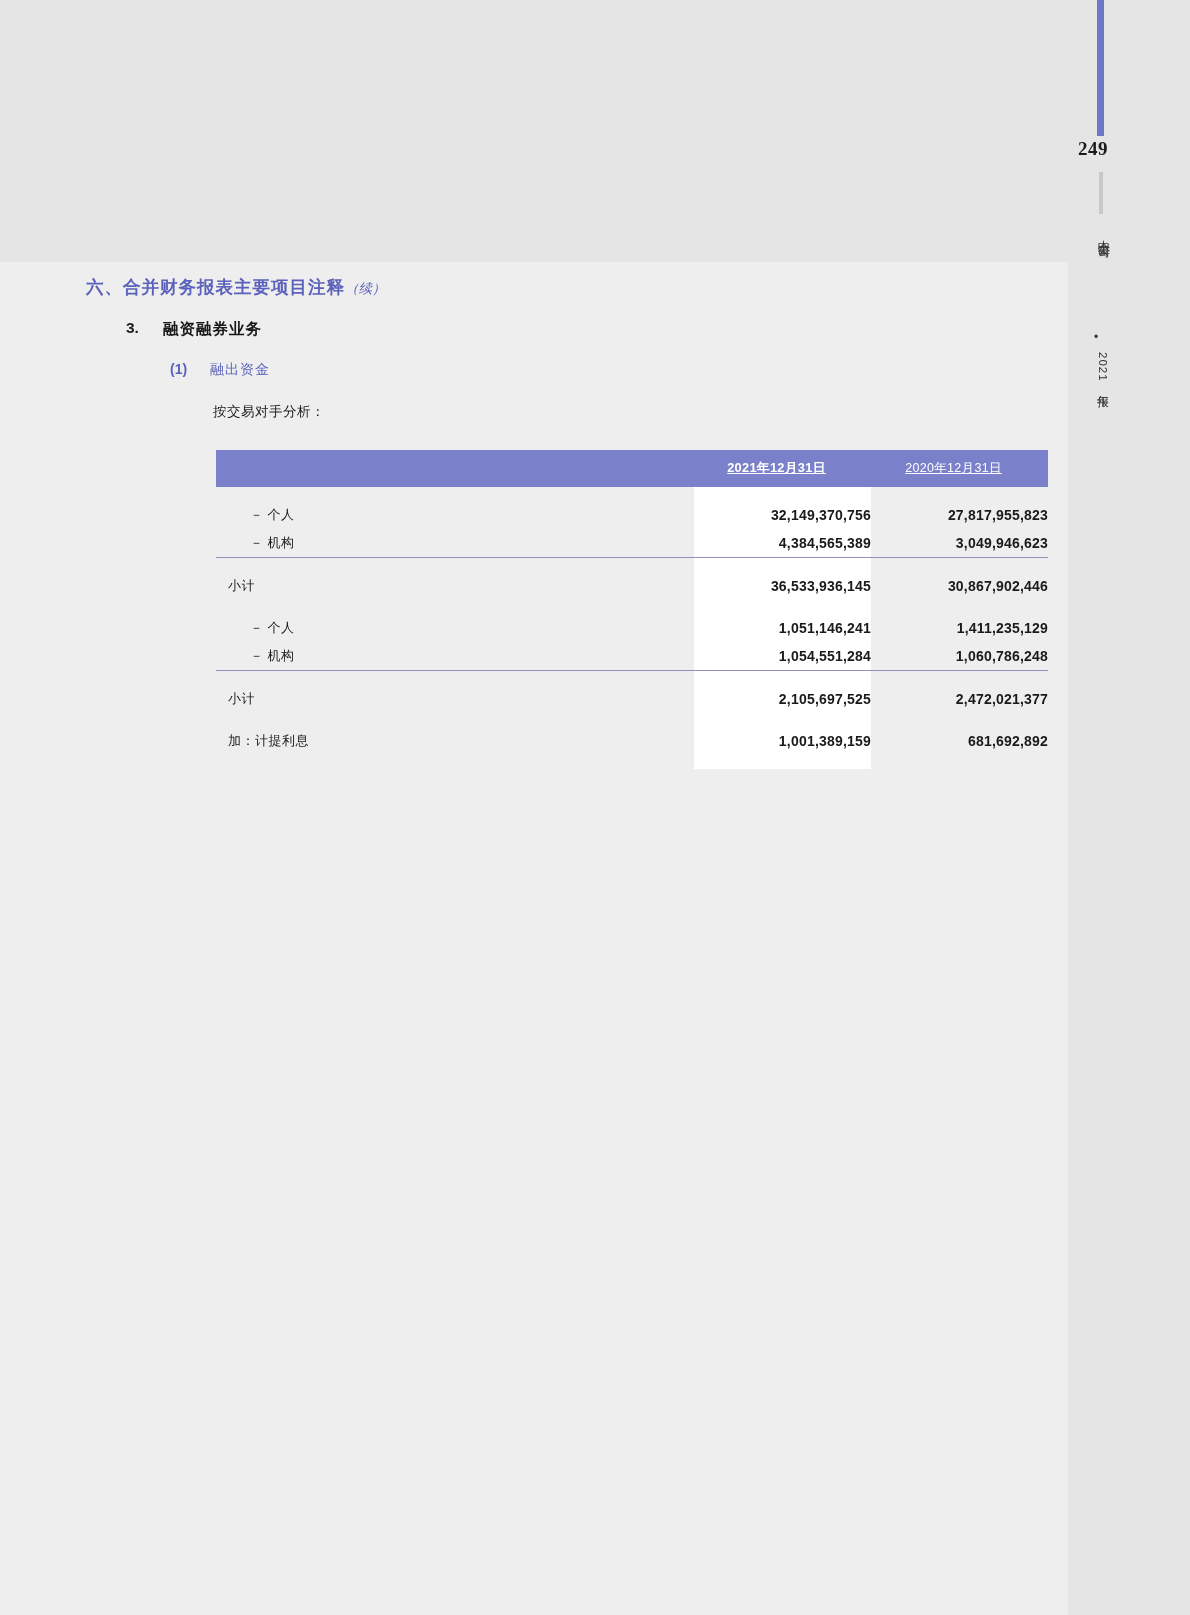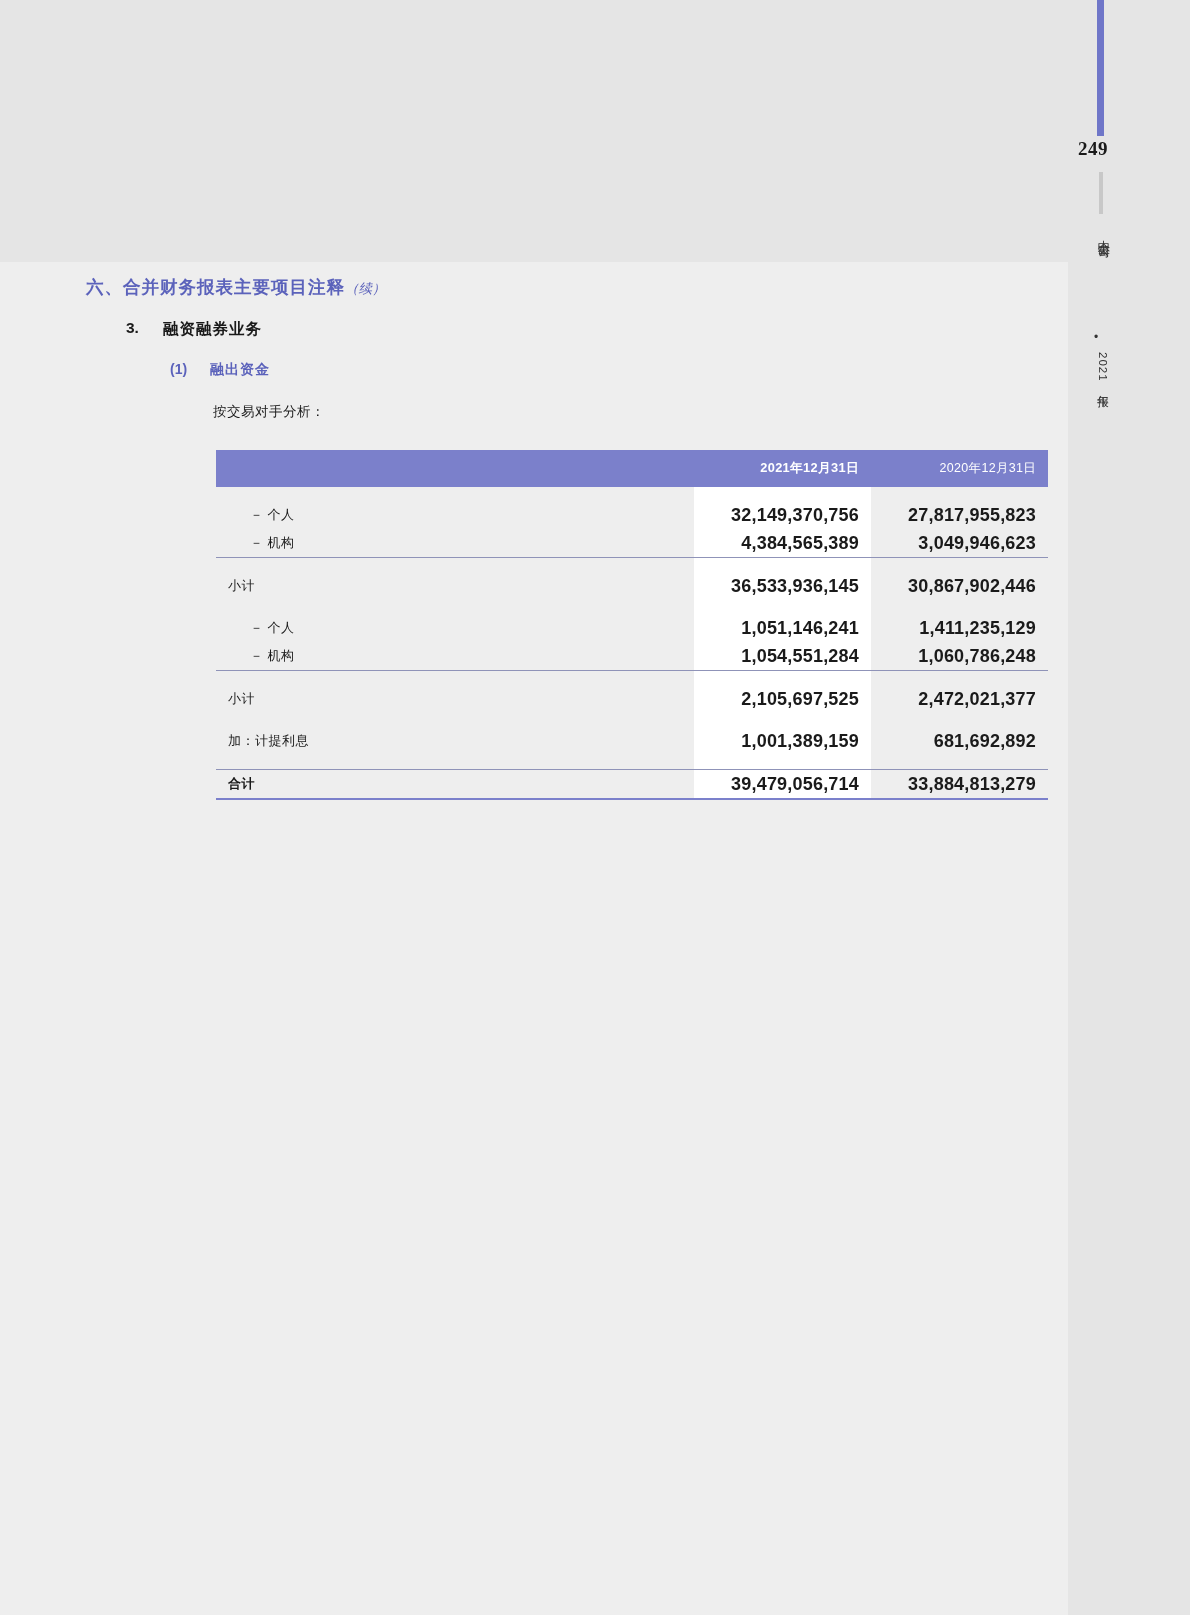--- a/index.html
+++ b/index.html
@@ -136,21 +136,21 @@
     top: 361px;
     font-size: 14px;
     font-weight: bold;
     color: #5b62bb;
   }
   .h-sub {
     position: absolute;
     left: 210px;
     top: 361px;
     font-size: 14px;
-    font-weight: bold;
+    font-weight: normal;
     color: #5b62bb;
     letter-spacing: 1px;
   }
   .lead-text {
     position: absolute;
     left: 213px;
     top: 403px;
     font-size: 13.5px;
     color: #1a1a1a;
     letter-spacing: 0.5px;
@@ -170,42 +170,42 @@
   }
   table.fin col.c-label { width: 478px; }
   table.fin col.c-v1 { width: 177px; }
   table.fin col.c-v2 { width: 177px; }
 
   thead th {
     background: #7b80cb;
     color: #ffffff;
     font-size: 12.8px;
     font-weight: bold;
-    text-align: right;
     padding: 10px 12px 10px 0;
     letter-spacing: 0.3px;
     height: 16px;
     vertical-align: middle;
+    text-decoration: underline;
   }
   thead th.blank { background: #7b80cb; }
   thead th.y2020 { font-weight: normal; font-size: 12.5px; }
 
   tbody td {
     font-size: 13px;
     color: #1a1a1a;
     padding: 3px 0;
     vertical-align: middle;
     height: 22px;
   }
   td.label { padding-left: 12px; letter-spacing: 0.5px; }
   td.label.indent { padding-left: 34px; }
   td.v {
     text-align: right;
-    padding-right: 12px;
-    font-size: 18px;
+    padding-right: 0;
+    font-size: 14px;
     letter-spacing: 0.2px;
   }
   td.v1 { font-weight: bold; background: #ffffff; }
   td.v2 { font-weight: bold; }
 
   tr.spacer td { height: 14px; padding: 0; }
   tr.spacer td.v1 { background: #ffffff; }
   tr.rule-bottom td {
     border-bottom: 1px solid #8f93b8;
   }
@@ -314,22 +314,17 @@
           <tr>
             <td class="label">加：计提利息</td>
             <td class="v v1">1,001,389,159</td>
             <td class="v v2">681,692,892</td>
           </tr>
           <tr class="spacer">
             <td></td>
             <td class="v1"></td>
             <td></td>
           </tr>
-          <tr class="total">
-            <td class="label">合计</td>
-            <td class="v v1">39,479,056,714</td>
-            <td class="v v2">33,884,813,279</td>
-          </tr>
         </tbody>
     </table>
   </div>
 
 </div>
 
 </body></html>

